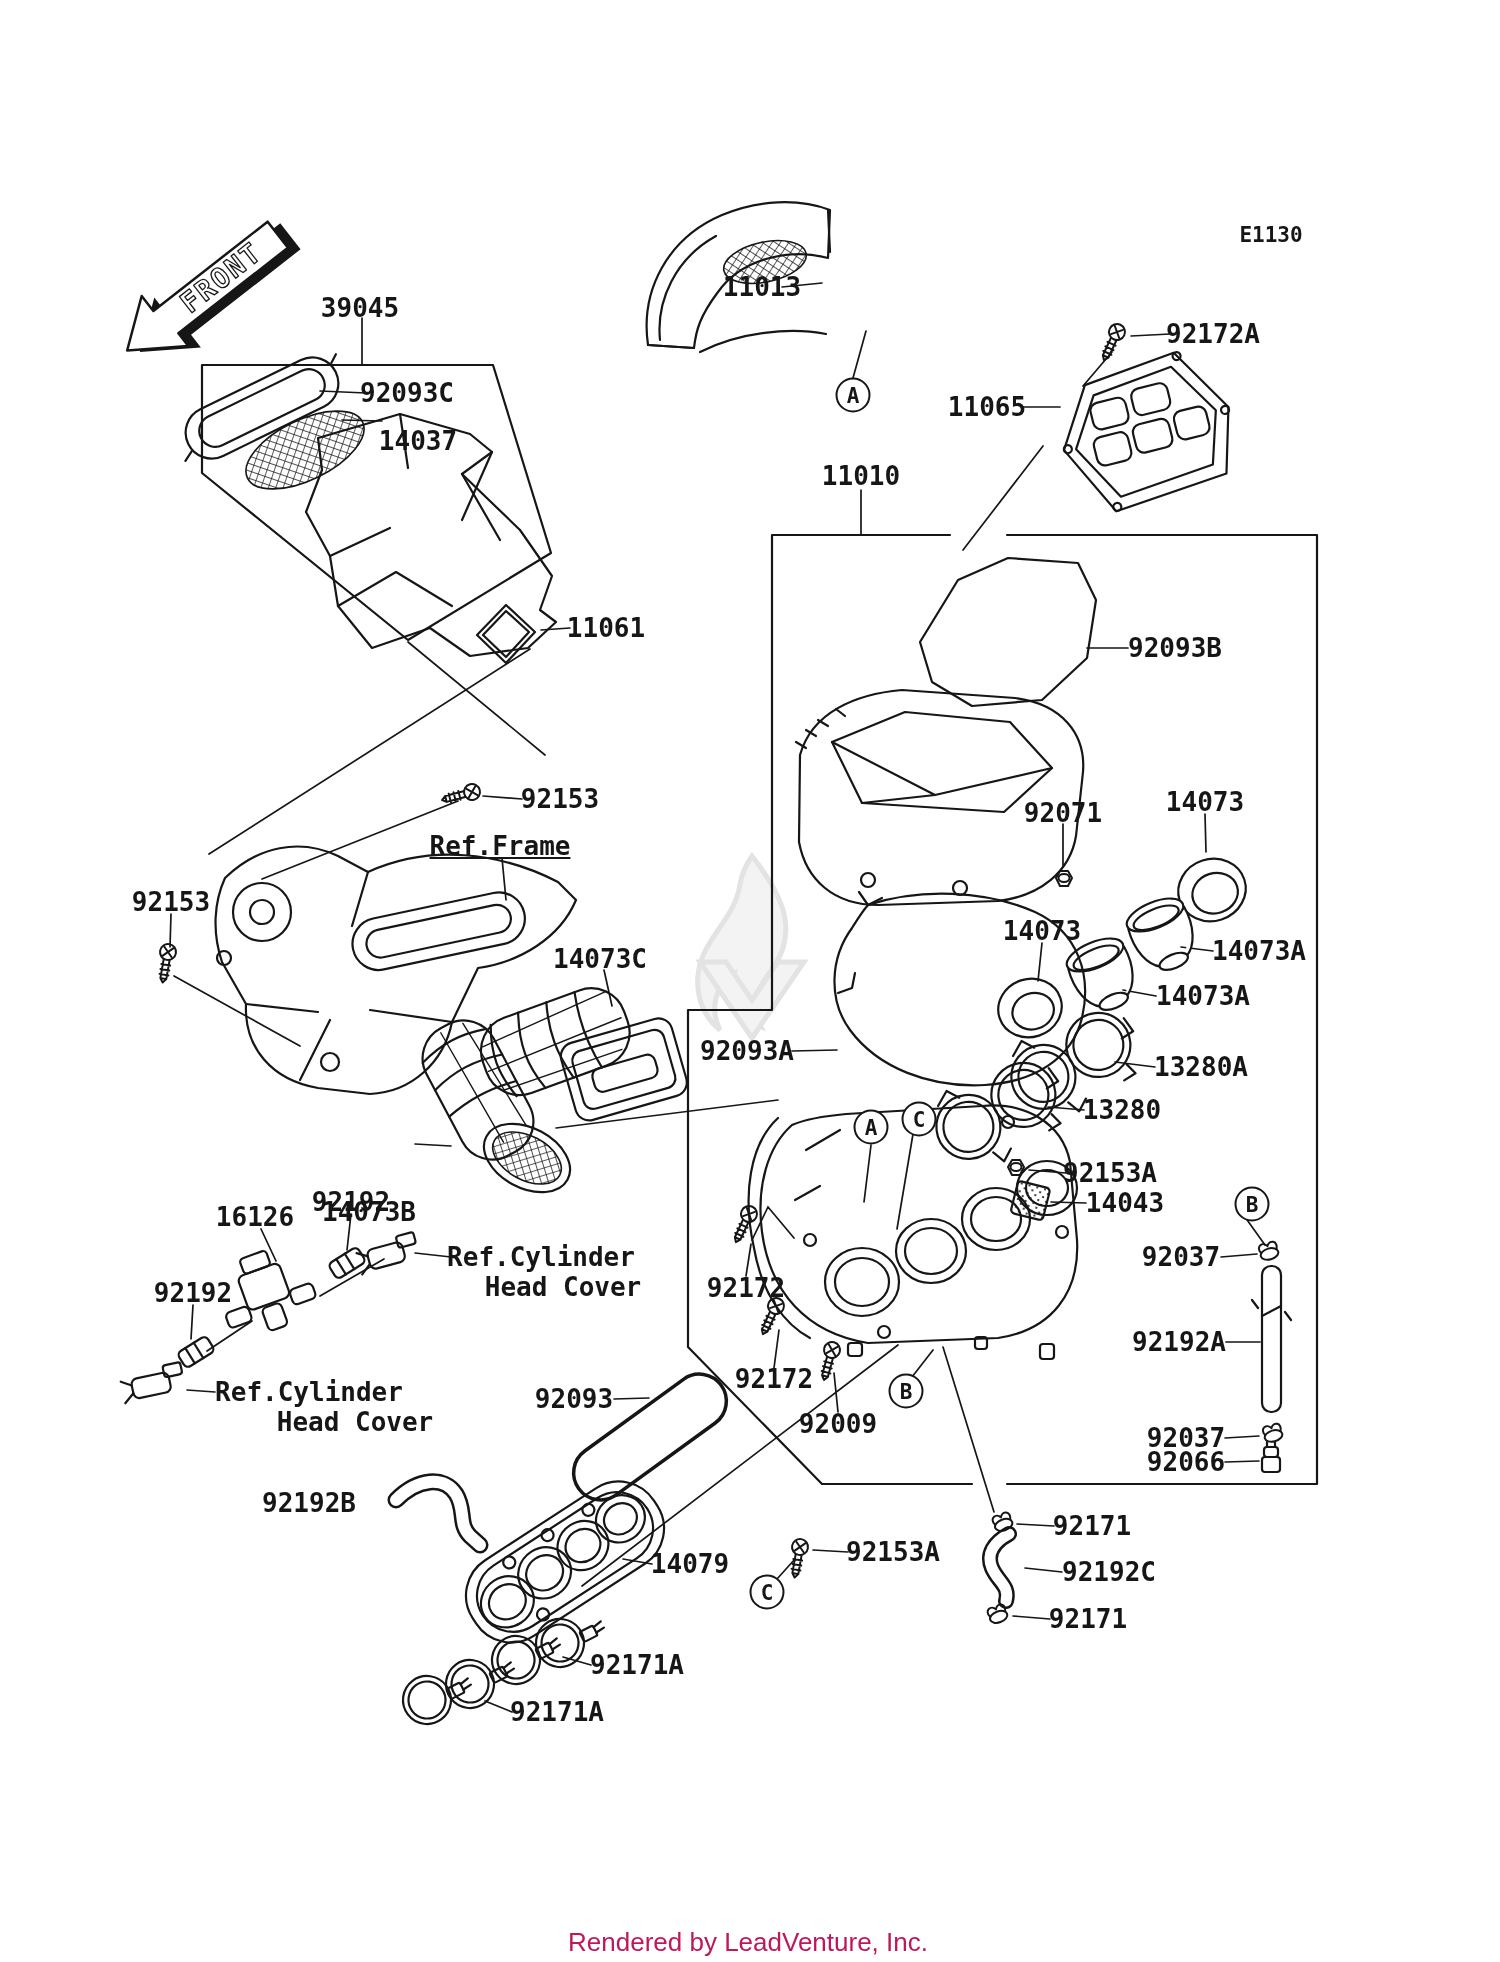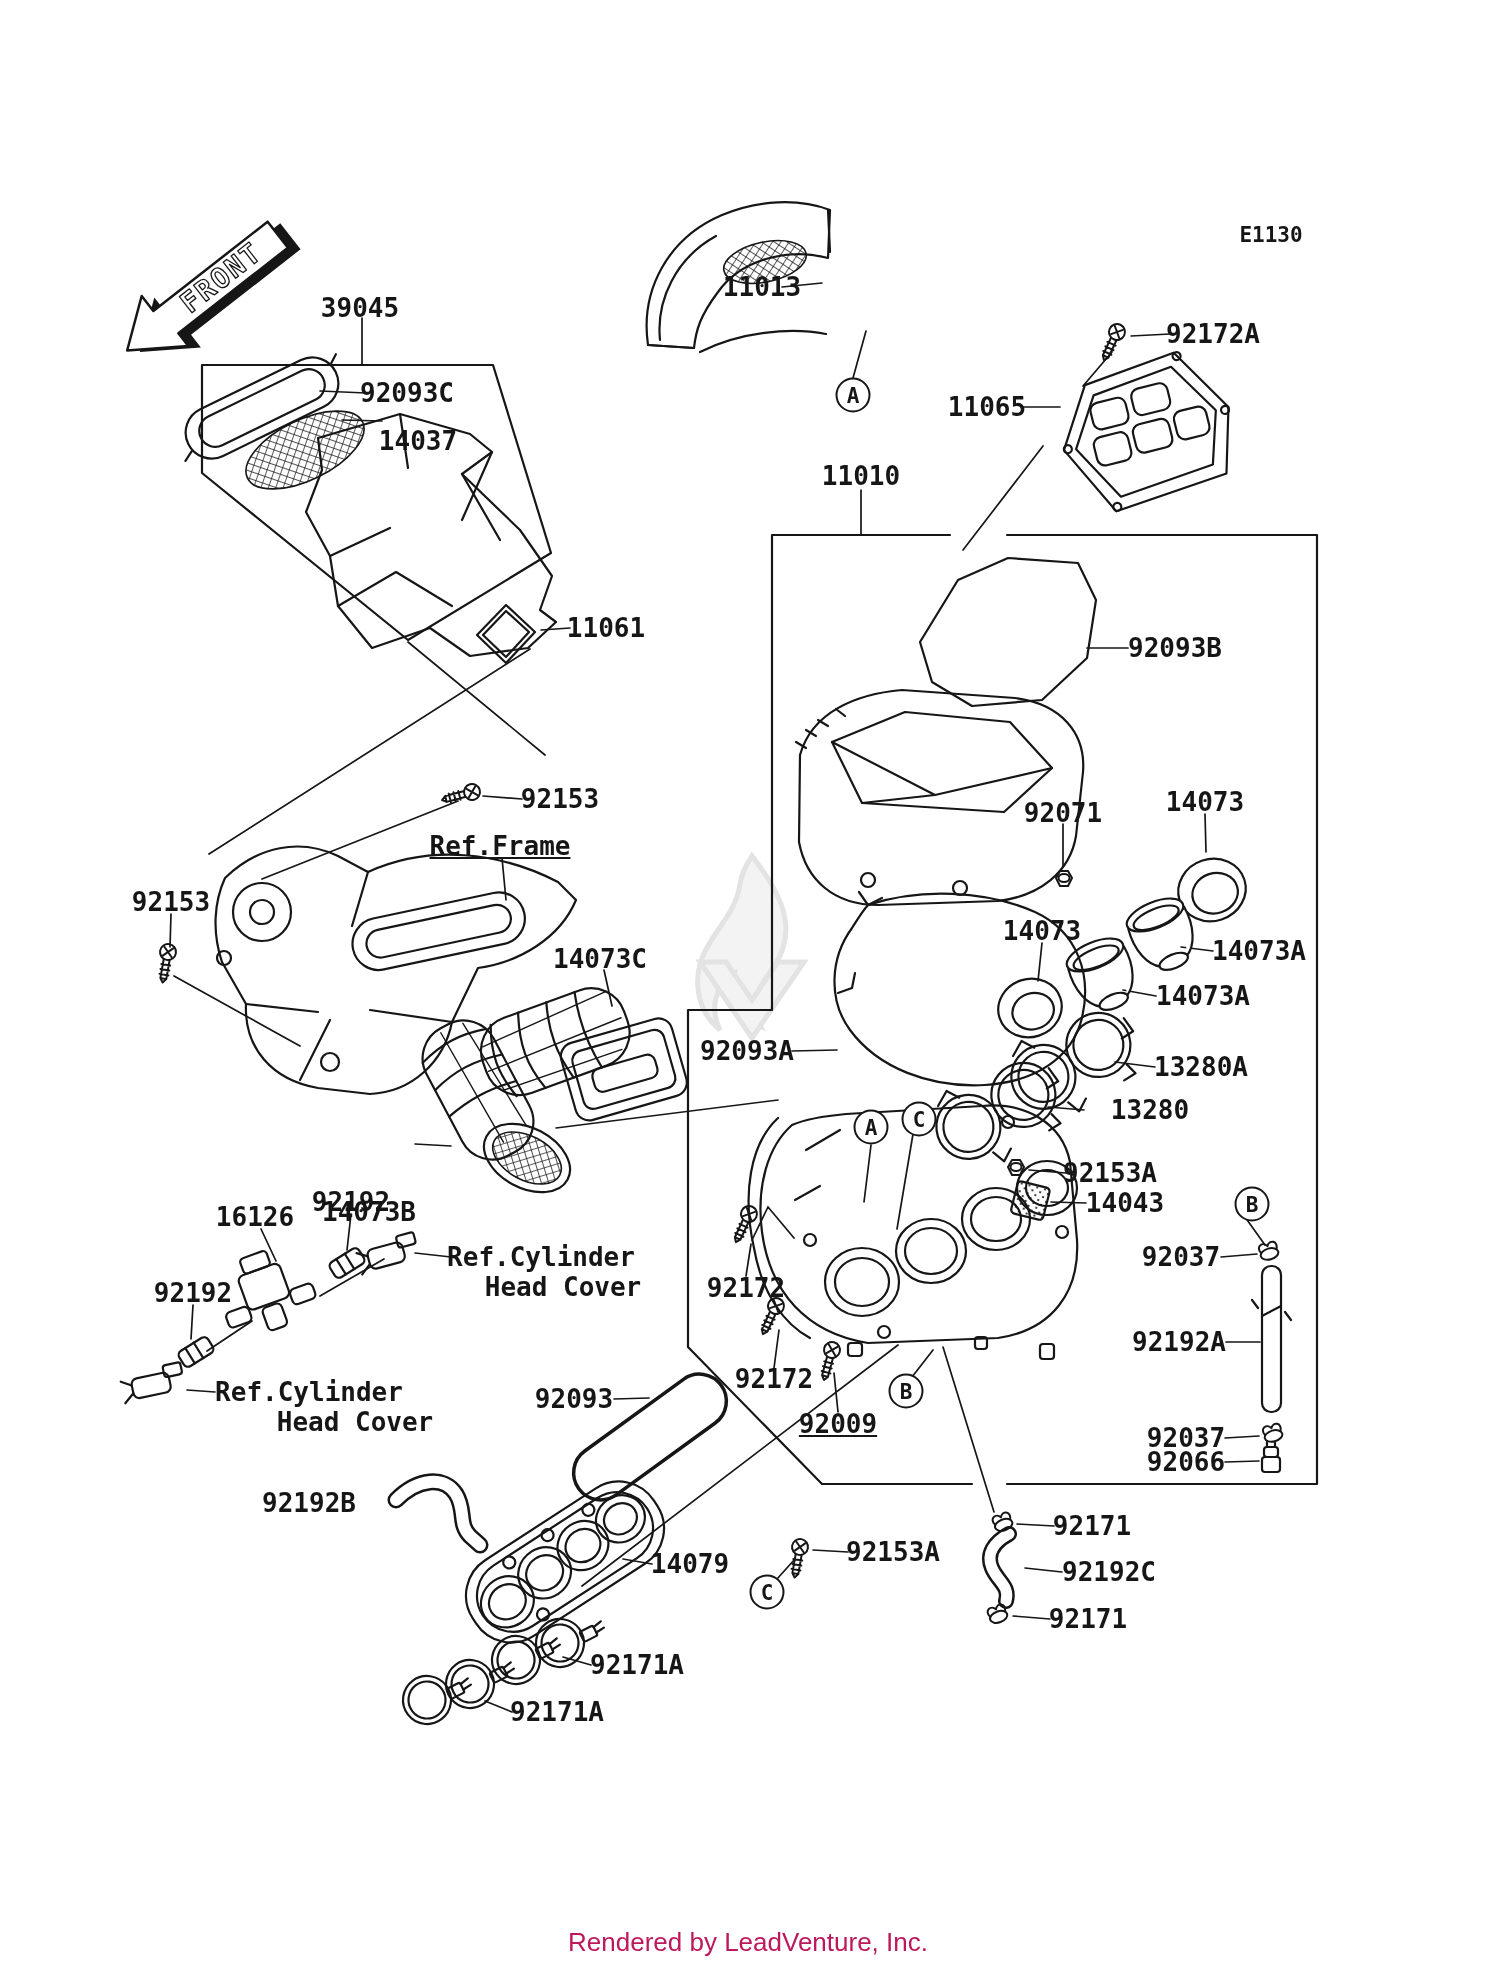--- a/index.html
+++ b/index.html
@@ -336,35 +336,35 @@
       <div class="plabel" style="left: 500px; top: 846px; text-decoration: underline;">Ref.Frame</div>
       <div class="plabel" style="left: 171px; top: 902px;">92153</div>
       <div class="plabel" style="left: 600px; top: 959px;">14073C</div>
       <div class="plabel" style="left: 1063px; top: 813px;">92071</div>
       <div class="plabel" style="left: 1205px; top: 802px;">14073</div>
       <div class="plabel" style="left: 1042px; top: 931px;">14073</div>
       <div class="plabel" style="left: 1259px; top: 951px;">14073A</div>
       <div class="plabel" style="left: 1203px; top: 996px;">14073A</div>
       <div class="plabel" style="left: 747px; top: 1051px;">92093A</div>
       <div class="plabel" style="left: 1201px; top: 1067px;">13280A</div>
-      <div class="plabel" style="left: 1150px; top: 1110px;">13280</div>
+      <div class="plabel" style="left: 1122px; top: 1110px;">13280</div>
       <div class="plabel" style="left: 369px; top: 1212px;">14073B</div>
       <div class="plabel" style="left: 255px; top: 1217px;">16126</div>
       <div class="plabel" style="left: 351px; top: 1202px;">92192</div>
       <div class="plabel" style="left: 541px; top: 1257px;">Ref.Cylinder</div>
       <div class="plabel" style="left: 563px; top: 1287px;">Head Cover</div>
       <div class="plabel" style="left: 193px; top: 1293px;">92192</div>
       <div class="plabel" style="left: 746px; top: 1288px;">92172</div>
       <div class="plabel" style="left: 309px; top: 1392px;">Ref.Cylinder</div>
       <div class="plabel" style="left: 355px; top: 1422px;">Head Cover</div>
       <div class="plabel" style="left: 1110px; top: 1173px;">92153A</div>
       <div class="plabel" style="left: 1125px; top: 1203px;">14043</div>
       <div class="plabel" style="left: 1181px; top: 1257px;">92037</div>
       <div class="plabel" style="left: 774px; top: 1379px;">92172</div>
-      <div class="plabel" style="left: 838px; top: 1424px; text-decoration: underline;">92009</div>
+      <div class="plabel" style="left: 838px; top: 1424px;">92009</div>
       <div class="plabel" style="left: 1179px; top: 1342px;">92192A</div>
       <div class="plabel" style="left: 574px; top: 1399px;">92093</div>
       <div class="plabel" style="left: 1186px; top: 1438px;">92037</div>
       <div class="plabel" style="left: 1186px; top: 1462px;">92066</div>
       <div class="plabel" style="left: 309px; top: 1503px;">92192B</div>
       <div class="plabel" style="left: 690px; top: 1564px;">14079</div>
       <div class="plabel" style="left: 893px; top: 1552px;">92153A</div>
       <div class="plabel" style="left: 1092px; top: 1526px;">92171</div>
       <div class="plabel" style="left: 1109px; top: 1572px;">92192C</div>
       <div class="plabel" style="left: 1088px; top: 1619px;">92171</div>

